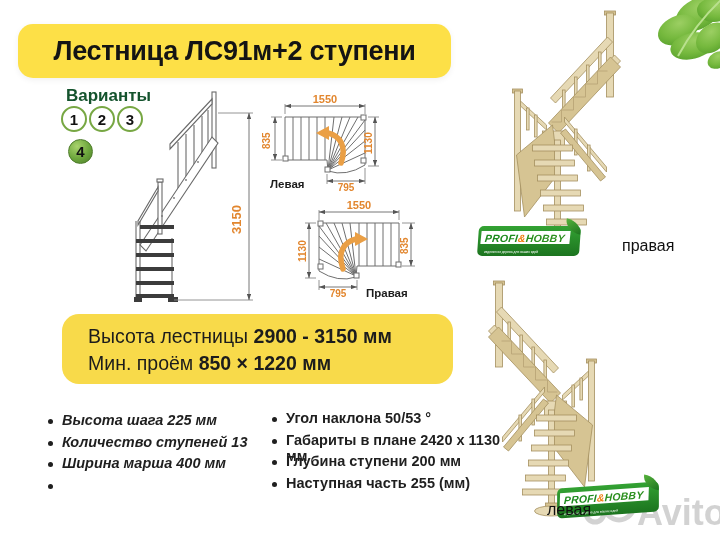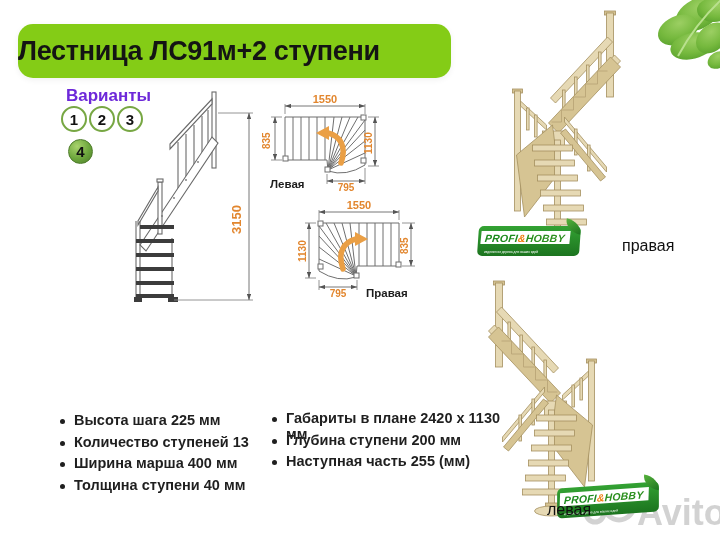--- a/index.html
+++ b/index.html
@@ -4,26 +4,26 @@
 <style>
   * { margin:0; padding:0; box-sizing:border-box; }
   html,body { background:#fff; }
   .page {
     position:relative; width:720px; height:540px; background:#ffffff;
     overflow:hidden; font-family:"Liberation Sans", sans-serif; color:#161616;
   }
   
   .title-banner {
     position:absolute; left:18px; top:24px; width:433px; height:54px;
-    background:#84cc16; border-radius:15px; display:flex; align-items:center; justify-content:flex-start;
+    background:#fde047; border-radius:15px; display:flex; align-items:center; justify-content:center;
     box-shadow:0 2px 6px rgba(0,0,0,0.06);
   }
   .title-banner span { font-size:27px; font-weight:800; letter-spacing:-0.3px; color:#141414; }
   
-  .variants-heading { position:absolute; left:66px; top:86px; font-size:17px; font-weight:800; color:#6d28d9; }
+  .variants-heading { position:absolute; left:66px; top:86px; font-size:17px; font-weight:800; color:#14532d; }
   .variant-row { position:absolute; left:61px; top:106px; display:flex; gap:2px; }
   .vc {
     width:26px; height:26px; border-radius:50%; border:2.5px solid #77a743; background:#fff;
     display:flex; align-items:center; justify-content:center;
     font-size:15px; font-weight:800; color:#111;
   }
   .vc.sel {
     position:absolute; left:68px; top:139px; width:25px; height:25px; border:1.5px solid #4e7c2b;
     background:radial-gradient(circle at 35% 28%, #a9d36c 0%, #6ca63c 55%, #4c7d2a 100%);
   }
@@ -31,21 +31,21 @@
   .dimtxt { fill:#e2862e; font-weight:800; font-family:"Liberation Sans",sans-serif; }
   .plabel { fill:#1d1d1d; font-weight:800; font-family:"Liberation Sans",sans-serif; }
   
   .highlight {
     position:absolute; left:62px; top:314px; width:391px; height:70px; background:#f8da4a;
     border-radius:17px; padding:9px 0 0 26px; line-height:27px; font-size:19.5px; color:#1c1c1c;
   }
   .highlight b { font-weight:800; }
   
   .spec-col { position:absolute; list-style:none; }
-  .spec-col.l { left:60px; top:412px; width:215px; }
+  .spec-col.l { left:48px; top:412px; width:215px;font-style:italic; }
   .spec-col.r { left:272px; top:410px; width:235px; }
   .spec-col li { display:flex; align-items:flex-start; height:21.7px; font-size:14.5px; font-weight:800; color:#1f1f1f; }
   .dot { width:5px; height:5px; border-radius:50%; background:#1f1f1f; margin:7px 9px 0 0; flex:0 0 auto; }
   
   .photo-label { position:absolute; font-size:16px; color:#101010; z-index:6; }
   .photo-label.top { left:622px; top:237px; }
   .photo-label.bottom { left:547px; top:501px; }
   
   .ph-logo { position:absolute; width:102px; height:30px; z-index:5; }
   .ph-logo .bg { position:absolute; inset:0; background:linear-gradient(#33a233,#1c741f); border-radius:5px; transform:skewX(-4deg); }
@@ -218,40 +218,47 @@
         <line x1="59" y1="82" x2="59" y2="92"></line>
       <line x1="21" y1="89" x2="59" y2="89" stroke="#666" marker-start="url(#m3)" marker-end="url(#m3)"></line>
     </g>
     <text class="dimtxt" x="61" y="11" font-size="11" text-anchor="middle">1550</text>
     <text class="dimtxt" transform="translate(8,64) rotate(-90)" font-size="10">1130</text>
     <text class="dimtxt" transform="translate(110,56) rotate(-90)" font-size="10">835</text>
     <text class="dimtxt" x="40" y="99" font-size="10" text-anchor="middle">795</text>
     <text class="plabel" x="68" y="99" font-size="11.5">Правая</text>
   </svg>
 
+  <div class="highlight">
+    <div><span>Высота лестницы </span><b>2900 - 3150 мм</b></div>
+    <div><span>Мин. проём </span><b> 850 × 1220 мм</b></div>
+  </div>
 
   <ul class="spec-col l">
     <li>
         <span class="dot"></span>
         <span>Высота шага 225 мм</span>
       </li>
     <li>
         <span class="dot"></span>
         <span>Количество ступеней 13</span>
       </li>
     <li>
         <span class="dot"></span>
         <span>Ширина марша 400 мм</span>
       </li>
     <li>
         <span class="dot"></span>
-        <span>Толщина ступени 40 мм</span>
       </li>
   </ul>
   <ul class="spec-col r">
+    <li>
+        <span class="dot"></span>
+        <span>Угол наклона 50/53 °</span>
+      </li>
     <li>
         <span class="dot"></span>
         <span>Габариты в плане 2420 х 1130 мм</span>
       </li>
     <li>
         <span class="dot"></span>
         <span>Глубина ступени 200 мм</span>
       </li>
     <li>
         <span class="dot"></span>

